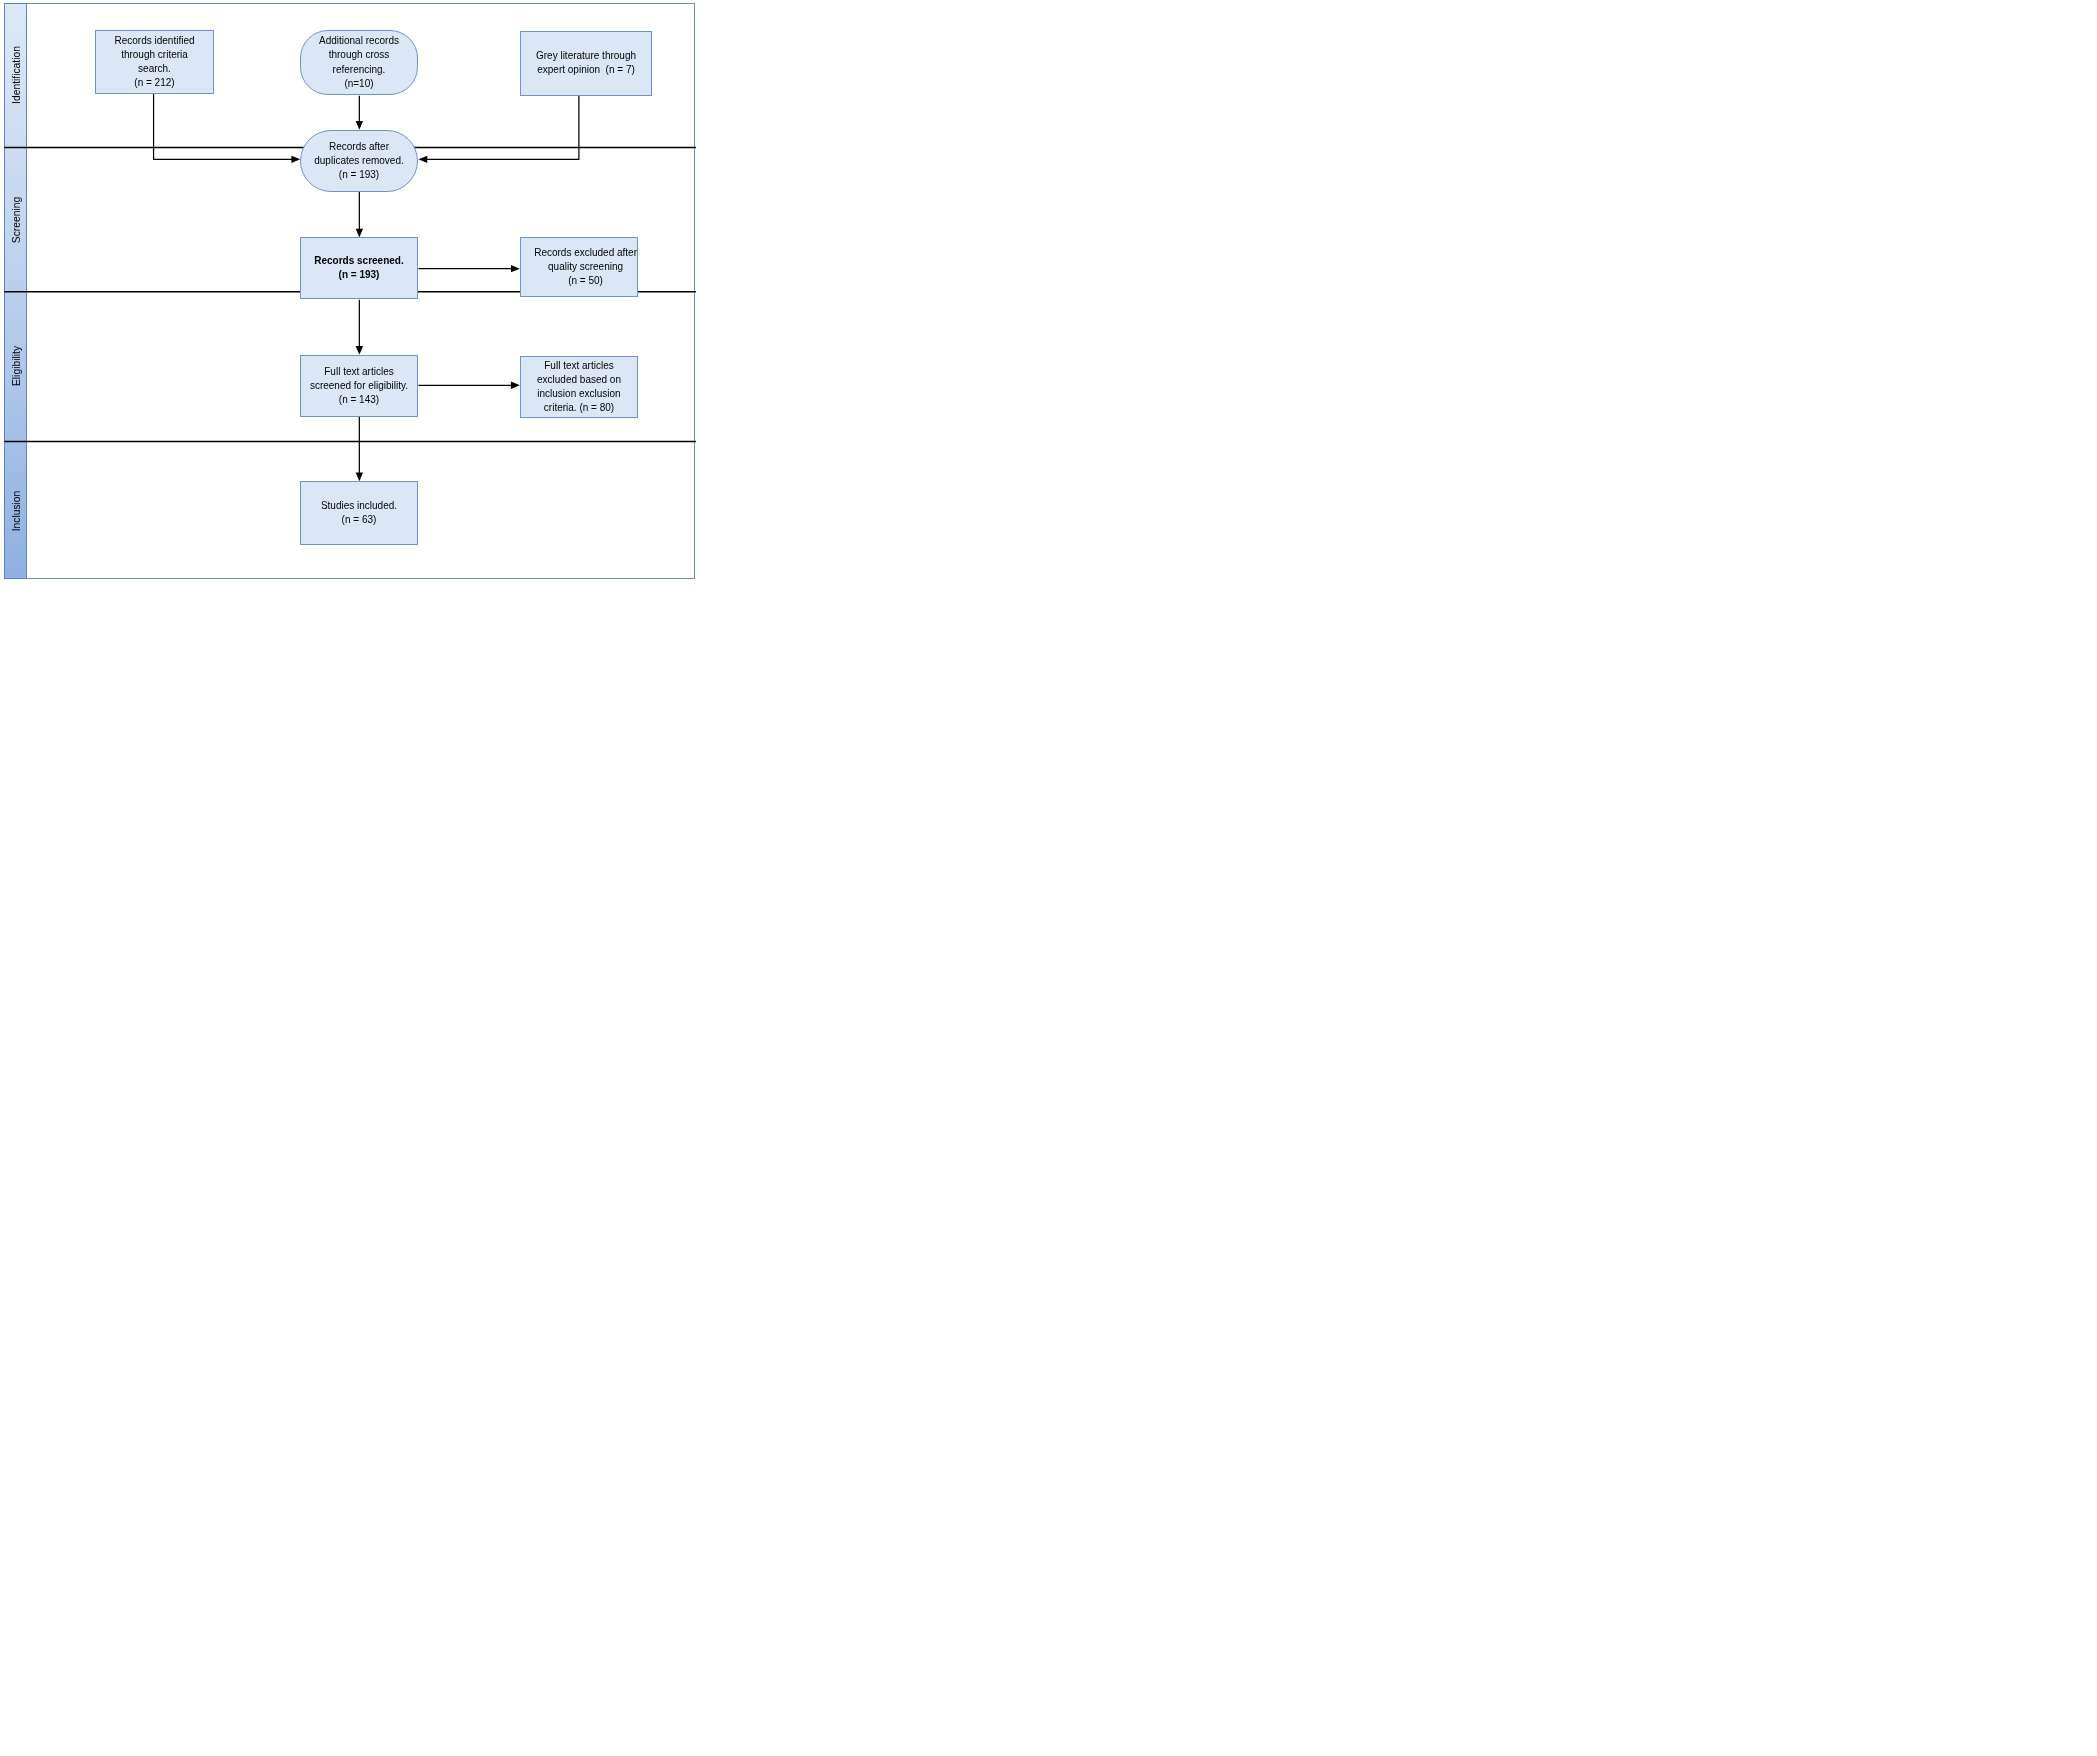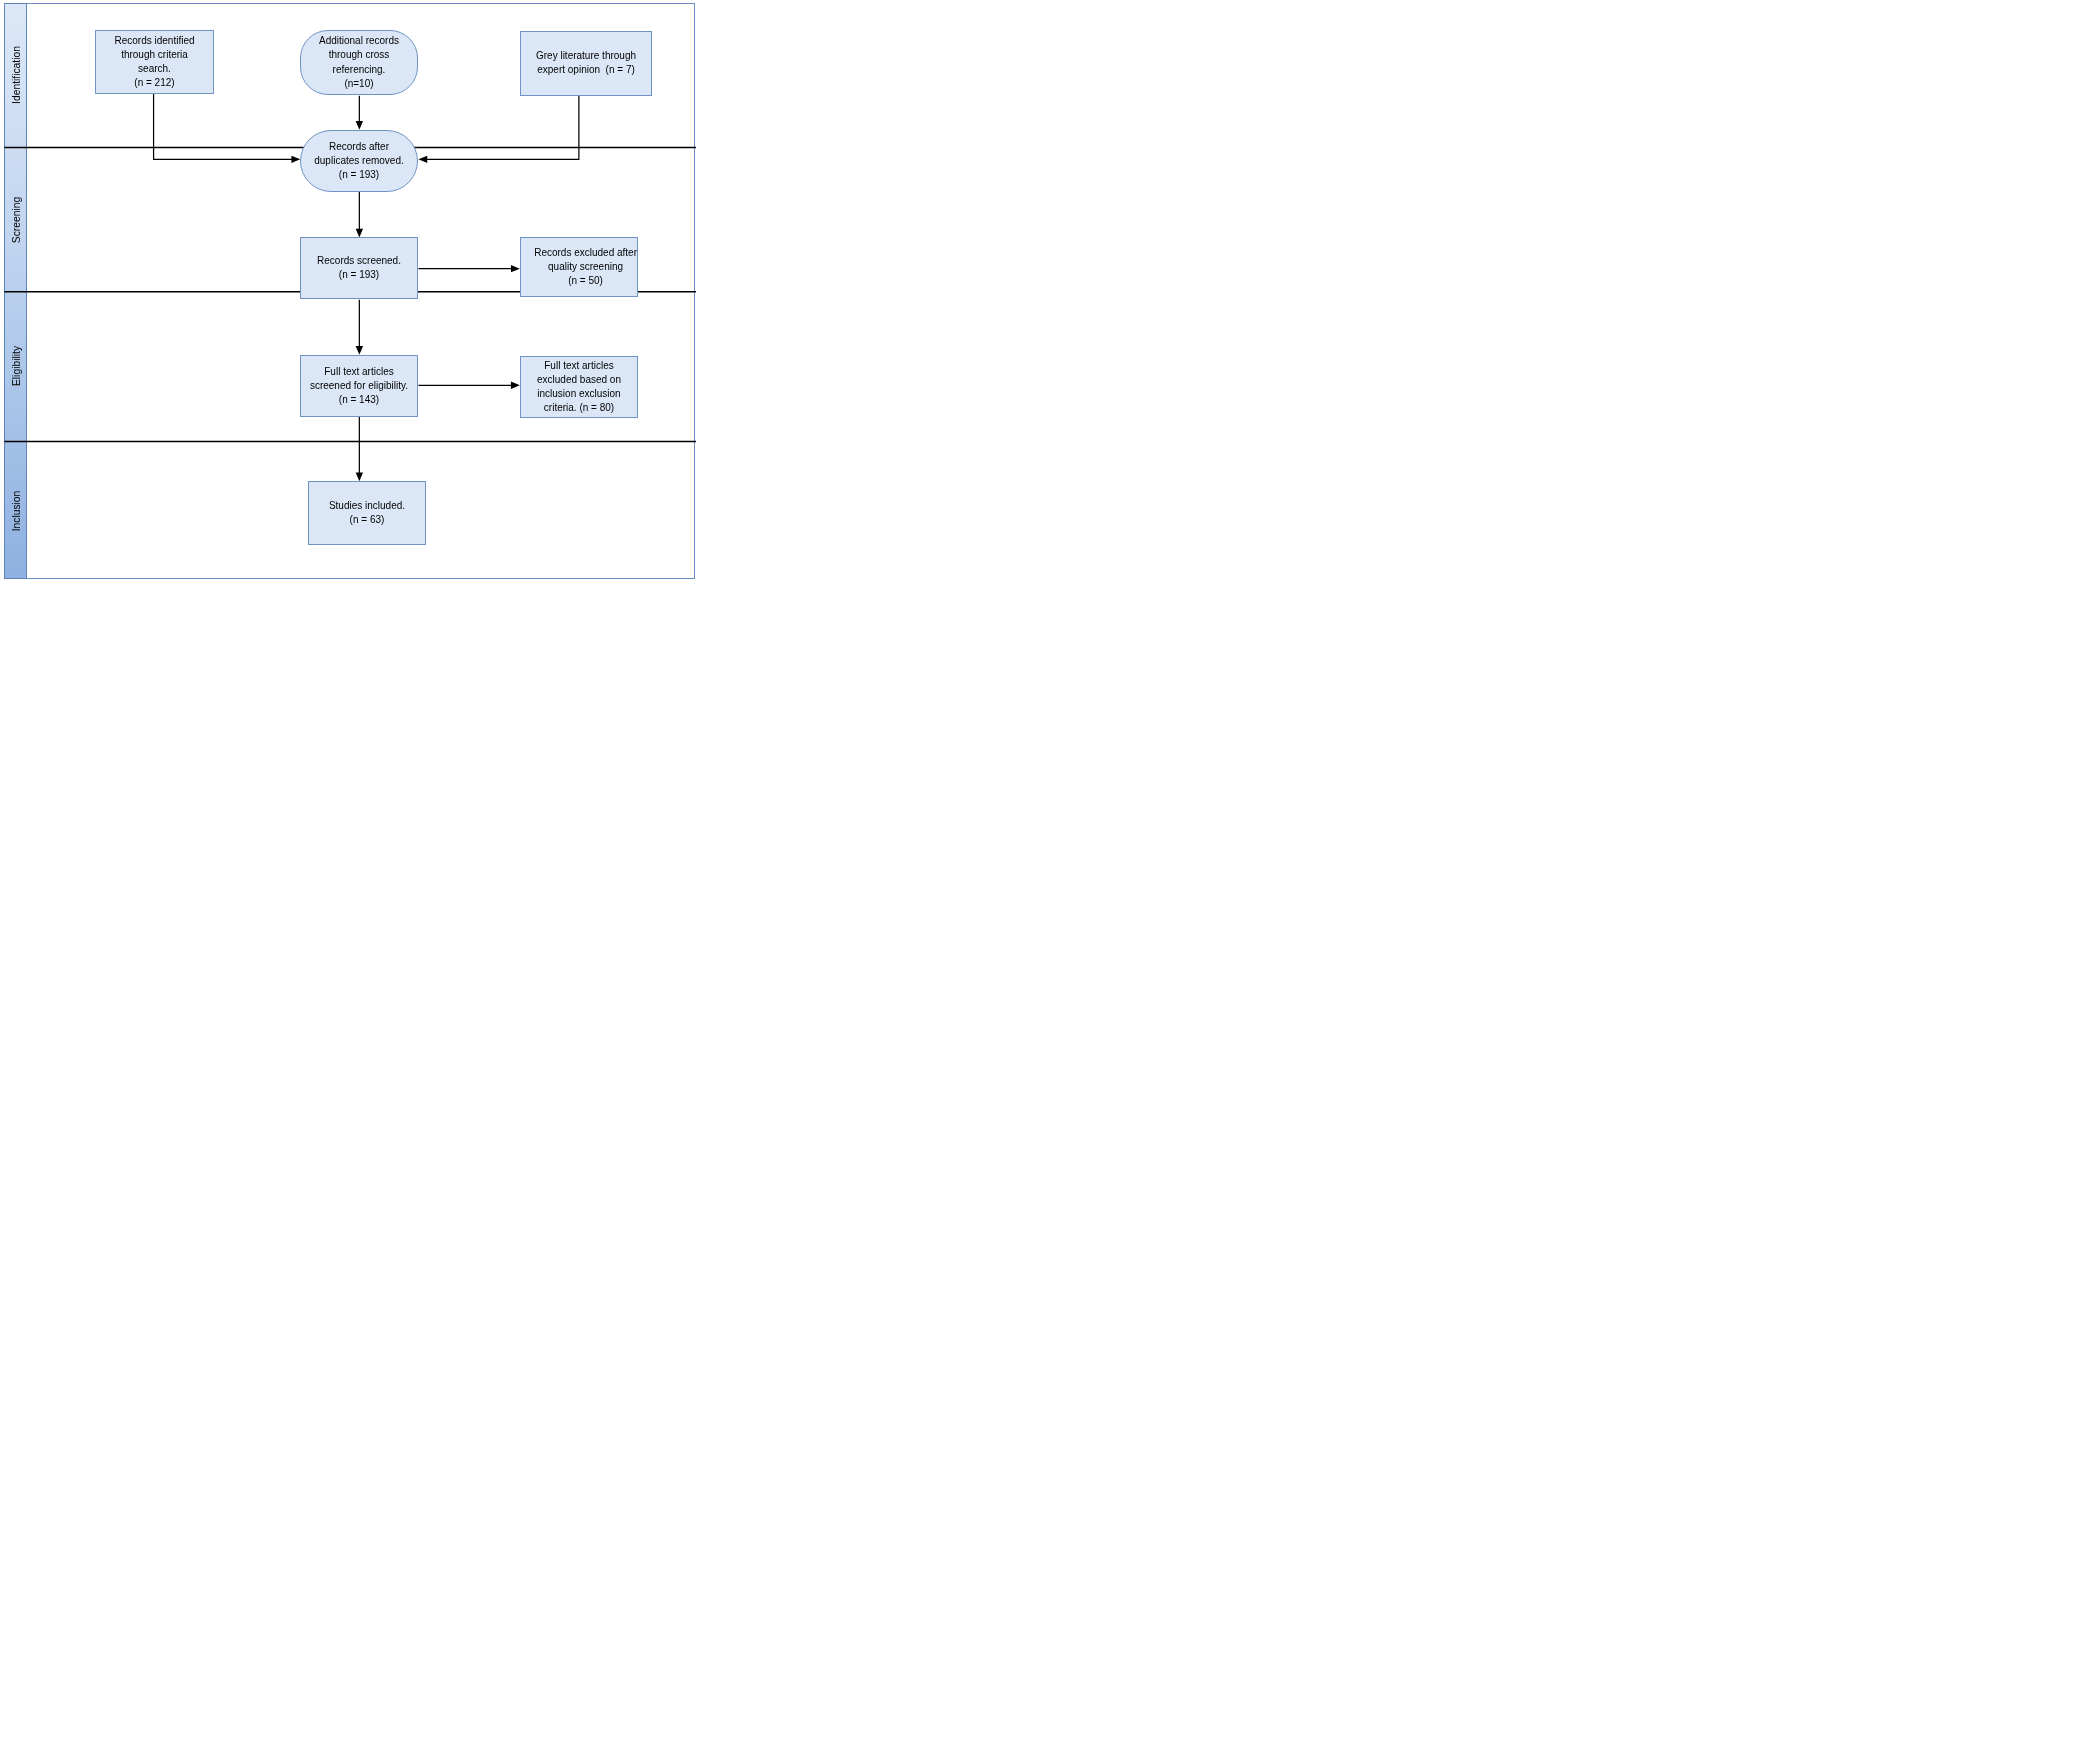--- a/index.html
+++ b/index.html
@@ -26,25 +26,25 @@
   .lines-layer{position:absolute;left:0;top:0;width:699px;height:586px;z-index:2;}
   .node{position:absolute;display:flex;align-items:center;justify-content:center;
         background:var(--box-fill);border:1.5px solid var(--box-border);
         text-align:center;font-size:10px;line-height:1.42;z-index:3;box-sizing:border-box;}
   .node div{white-space:pre-wrap;}
   
   .b1{left:95px;top:30px;width:119px;height:64px;}
   .b2{left:300px;top:30px;width:118px;height:65px;border-radius:28px;}
   .b3{left:520px;top:30.5px;width:132px;height:65px;}
   .b4{left:300px;top:130px;width:118px;height:62px;border-radius:31px;}
-  .b5{left:300px;top:237px;width:118px;height:62px;}
+  .b5{left:300px;top:237px;width:118px;height:62px;font-weight:bold;}
   .b6{left:520px;top:237px;width:118px;height:60px;justify-content:flex-end;}
   .b7{left:300px;top:355px;width:118px;height:62px;}
   .b8{left:520px;top:356px;width:118px;height:62px;}
-  .b9{left:300px;top:481px;width:118px;height:64px;margin-left:8px;}
+  .b9{left:300px;top:481px;width:118px;height:64px;}
   .lbl1{top:75px;} .lbl2{top:220px;} .lbl3{top:366px;} .lbl4{top:511px;}
 </style>
 </head>
 <body>
 
 <div class="canvas">
 
   <div class="frame"></div>
 
   <div class="sidebar"></div>

